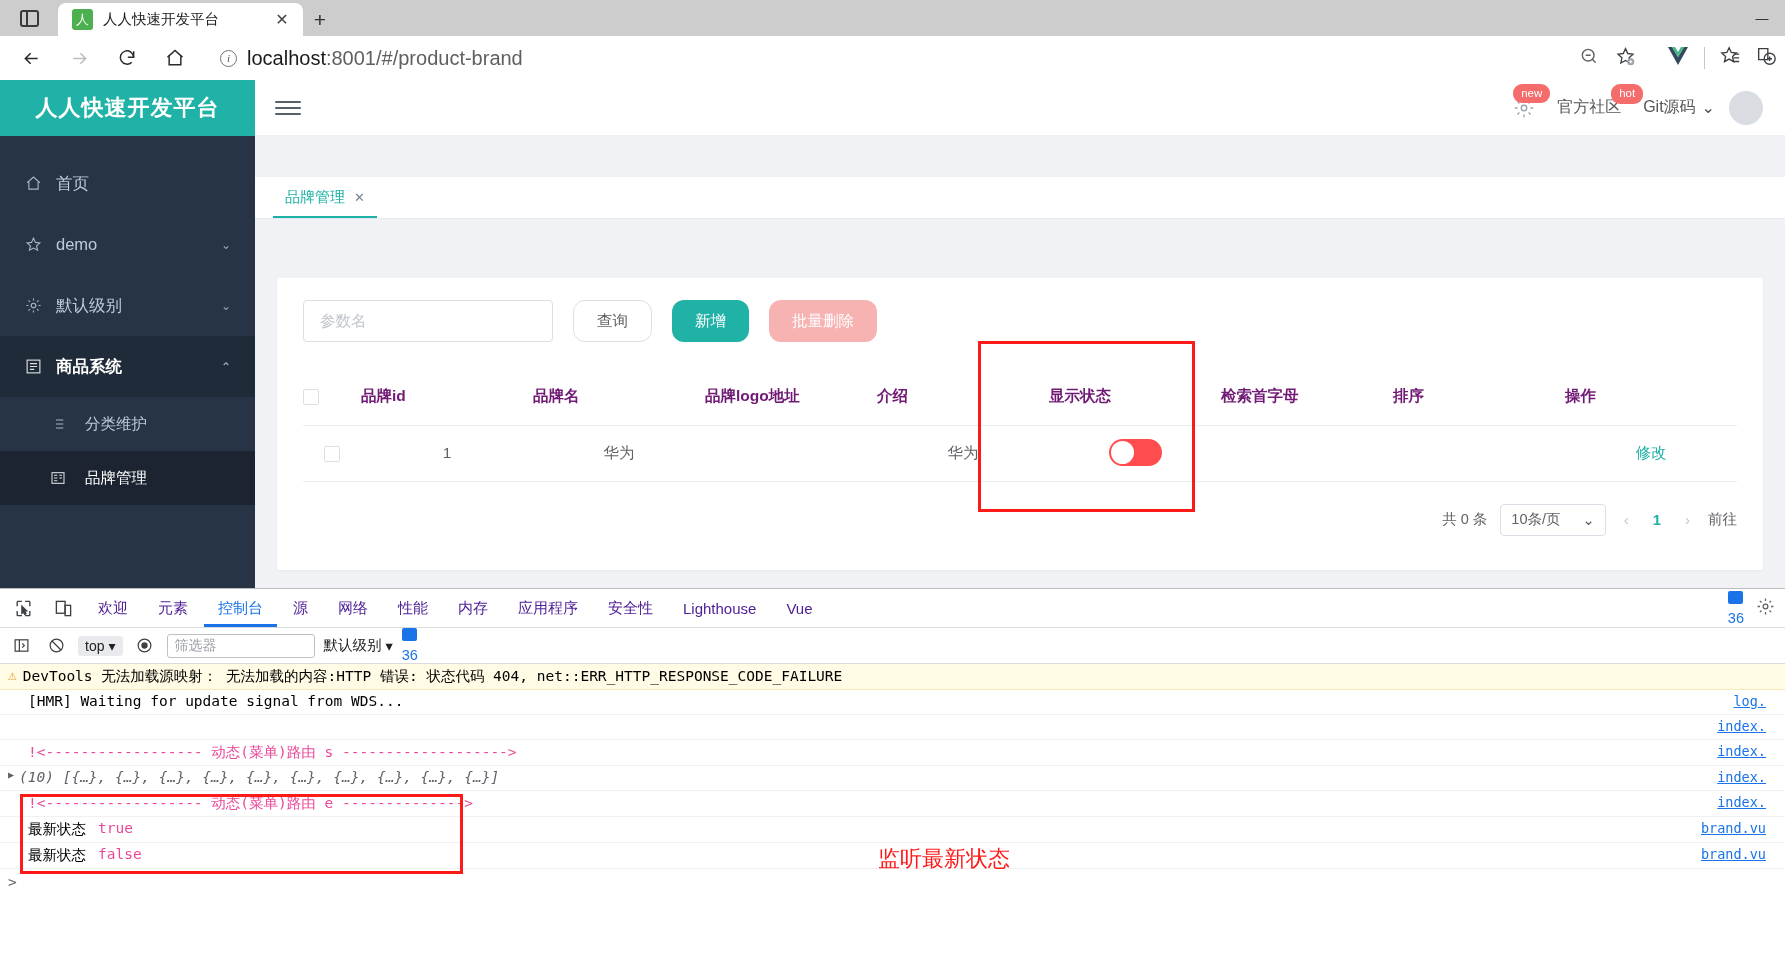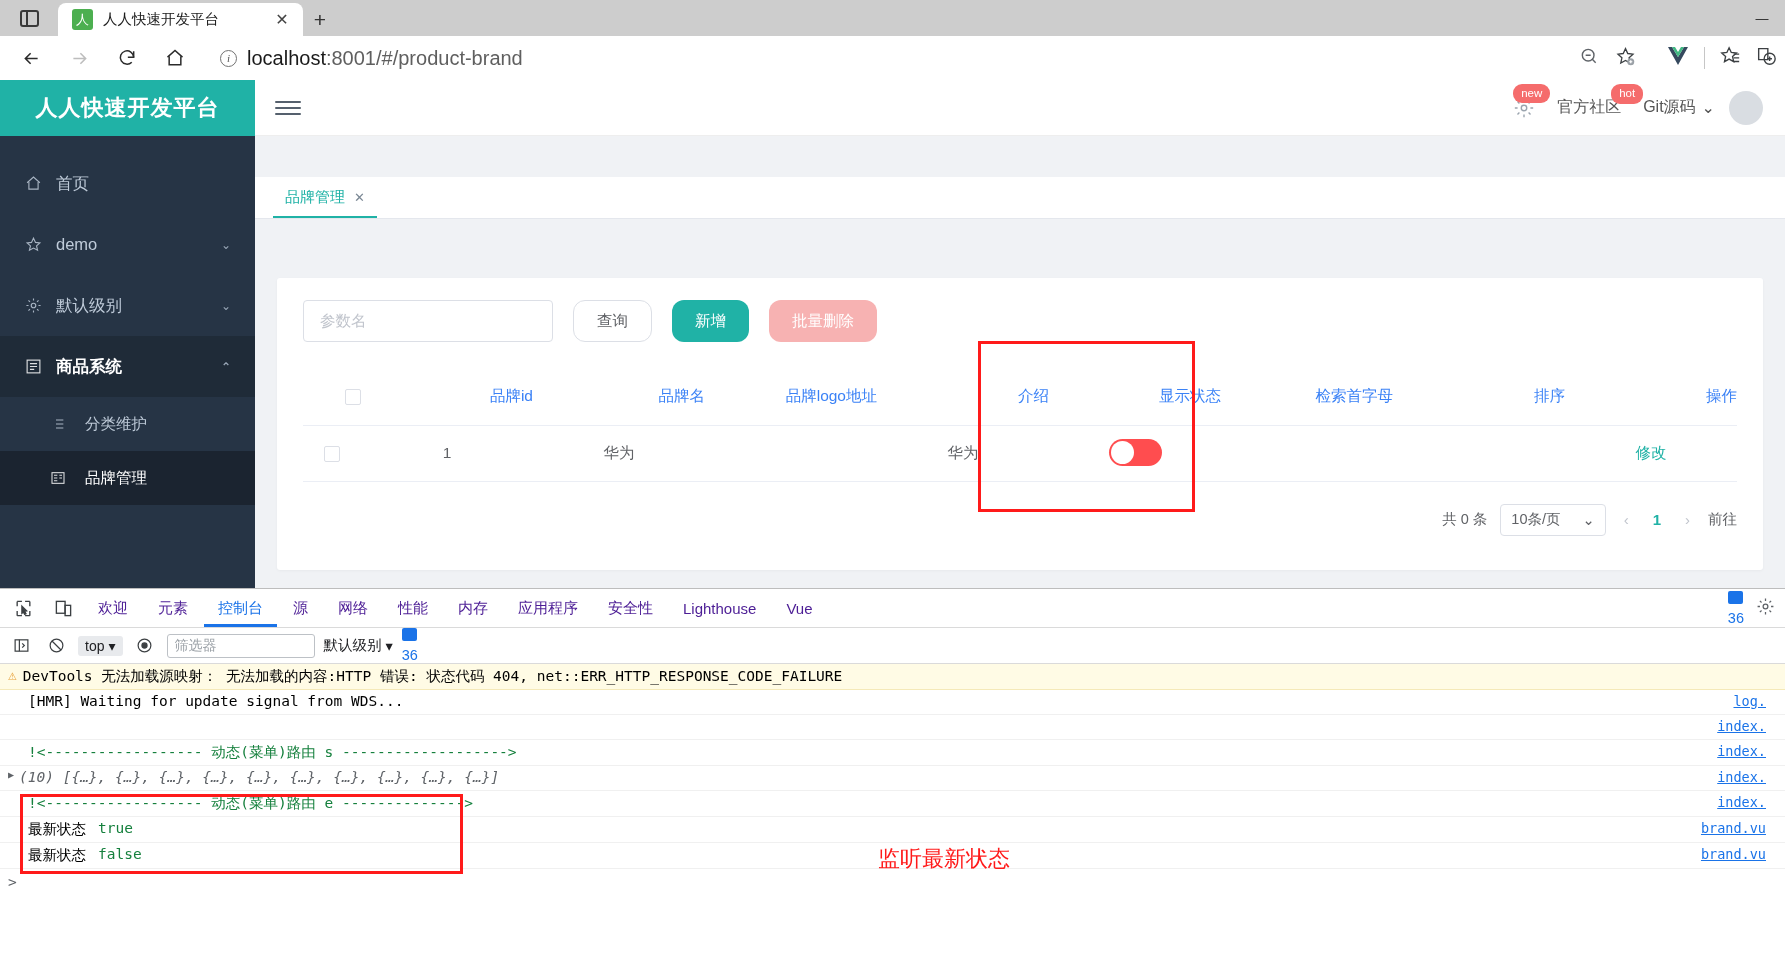--- a/index.html
+++ b/index.html
@@ -82,21 +82,21 @@
   .search-row { display:flex; align-items:center; gap:20px; margin-bottom:26px; }
   .inp { width:250px; height:42px; border:1px solid #dcdfe6; border-radius:4px; padding:0 16px;
          font-size:15.5px; color:#c0c4cc; display:flex; align-items:center; }
   .btn { height:42px; border-radius:12px; font-size:15.5px; display:flex; align-items:center;
          justify-content:center; padding:0 23px; }
   .btn-default { border:1px solid #dcdfe6; background:#fff; color:#606266; }
   .btn-primary { background:#20b2a6; color:#fff; }
   .btn-danger { background:#f7b2b2; color:#fff; }
 
   table { width:100%; border-collapse:collapse; table-layout:fixed; }
-  th { font-size:15.5px; color:#3b82f6; font-weight:400; height:57px; text-align:right;
+  th { font-size:15.5px; color:#701a75; font-weight:700; height:57px; text-align:left;
        border-bottom:1px solid #ebeef5; }
   th.cbcol, td.cbcol { width:58px; }
   td { height:56px; text-align:center; font-size:15.5px; color:#606266; border-bottom:1px solid #ebeef5; }
   .cbox { width:16px; height:16px; border:1px solid #dcdfe6; border-radius:2px; display:inline-block;
           background:#fff; vertical-align:middle; }
   .switch { width:53px; height:27px; border-radius:14px; background:#ff4d4f; display:inline-flex;
             align-items:center; padding:2px; }
   .switch .knob { width:23px; height:23px; border-radius:50%; background:#fff; }
   .op-link { color:#20b2a6; font-size:15.5px; }
 
@@ -134,21 +134,21 @@
   .dt-level { font-size:14.5px; color:#202124; display:flex; align-items:center; gap:4px; }
 
   .console { flex:1; font-family:"DejaVu Sans Mono","Liberation Mono",monospace; font-size:14.5px;
              overflow:hidden; position:relative; }
   .c-row { display:flex; align-items:flex-start; border-bottom:1px solid #f0f0f0; padding:3px 8px;
            min-height:25px; position:relative; }
   .c-row.warn { background:#fffbe5; border-bottom-color:#f5e9b8; }
   .c-src { position:absolute; right:19px; color:#1a73e8; text-decoration:underline; font-size:13.5px; }
   .warn-tri { color:#e8a33d; margin-right:6px; }
   .c-link { color:#1a73e8; text-decoration:underline; }
-  .c-blue { color:#15803d; }
+  .c-blue { color:#ec4899; }
   .c-gray { color:#5f6368; font-style:italic; }
   .c-prompt { color:#5f6368; padding:5px 8px; }
   .tri { display:inline-block; font-size:10px; color:#5f6368; margin-right:5px; }
 </style>
 </head>
 <body>
 
 <div class="browser-chrome">
   <div class="tab-strip-icon">
     <span class="collections-glyph"></span>

